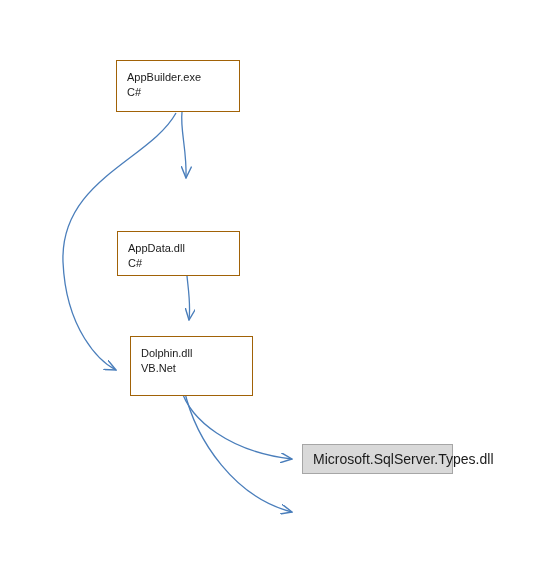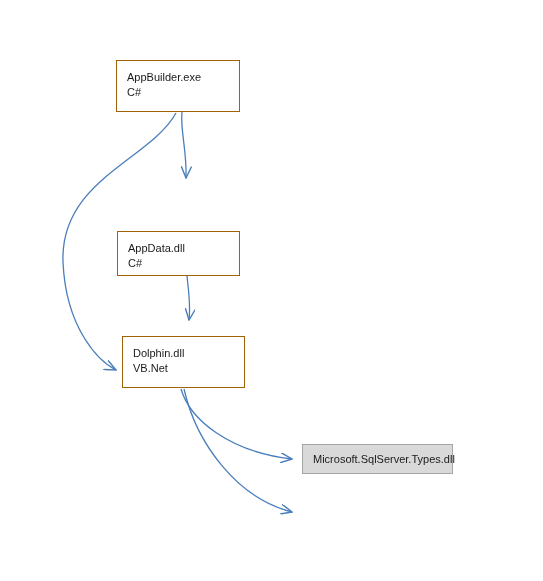--- a/index.html
+++ b/index.html
@@ -46,21 +46,21 @@
     line-height: 15px;
     white-space: nowrap;
   }
   .node-subtitle {
     font-size: 11px;
     color: #1a1a1a;
     line-height: 15px;
     white-space: nowrap;
   }
   .node-ext-label {
-    font-size: 11px;
+    font-size: 14px;
     color: #1a1a1a;
     line-height: 14px;
     white-space: nowrap;
   }
 </style>
 </head>
 <body>
 
 <div id="canvas">
 
@@ -82,21 +82,21 @@
   <div class="node node-assembly" style="left: 116px; top: 60px; width: 124px; height: 52px;">
     <span class="node-title">AppBuilder.exe</span>
     <span class="node-subtitle">C#</span>
   </div>
 
   <div class="node node-assembly" style="left: 117px; top: 199px; width: 123px; height: 45px; margin-top: 32px;">
     <span class="node-title">AppData.dll</span>
     <span class="node-subtitle">C#</span>
   </div>
 
-  <div class="node node-assembly" style="left: 122px; top: 336px; width: 123px; height: 52px;">
+  <div class="node node-assembly" style="left: 130px; top: 336px; width: 123px; height: 60px;">
     <span class="node-title">Dolphin.dll</span>
     <span class="node-subtitle">VB.Net</span>
   </div>
 
   <div class="node node-external" style="left: 302px; top: 444px; width: 151px; height: 30px;">
     <span class="node-ext-label">Microsoft.SqlServer.Types.dll</span>
   </div>
 
 
 </div>

